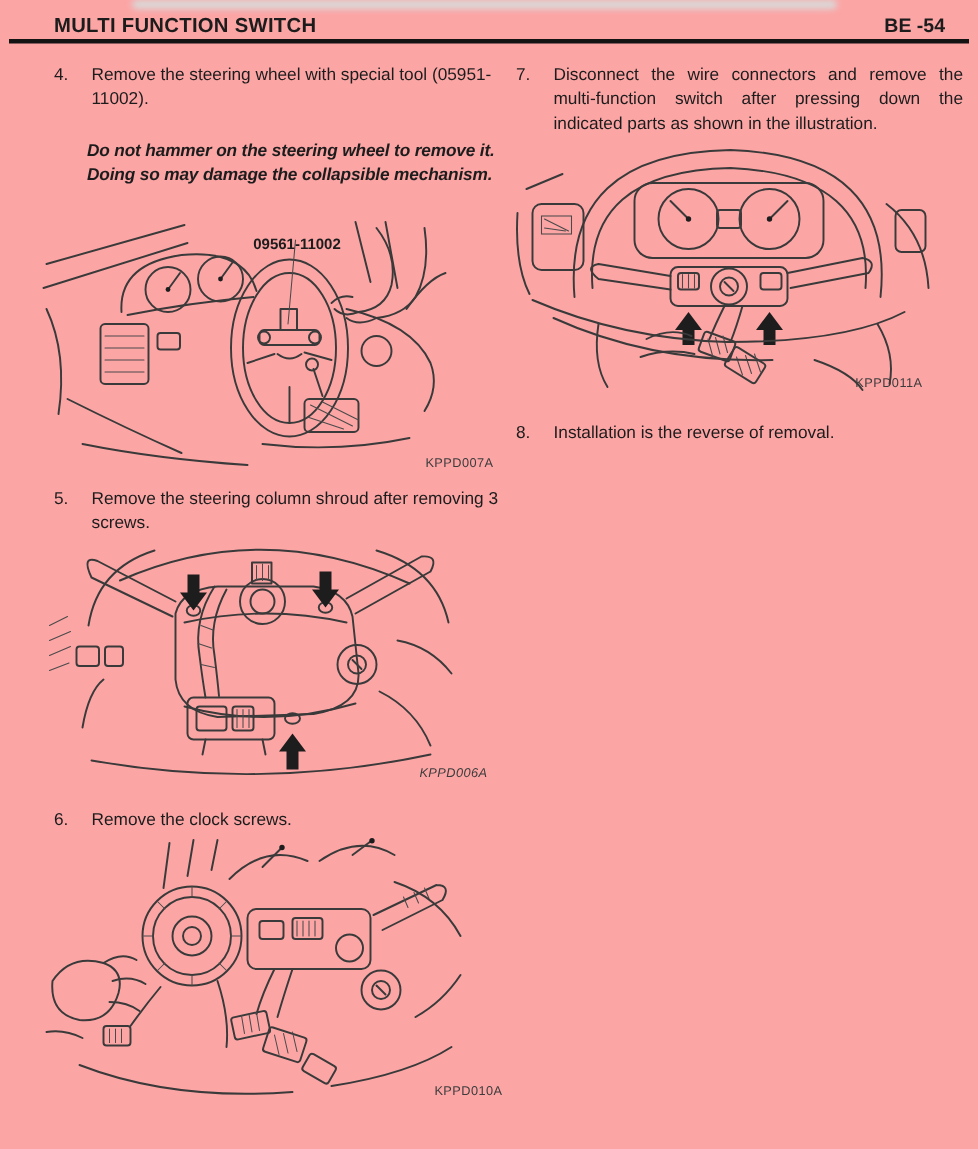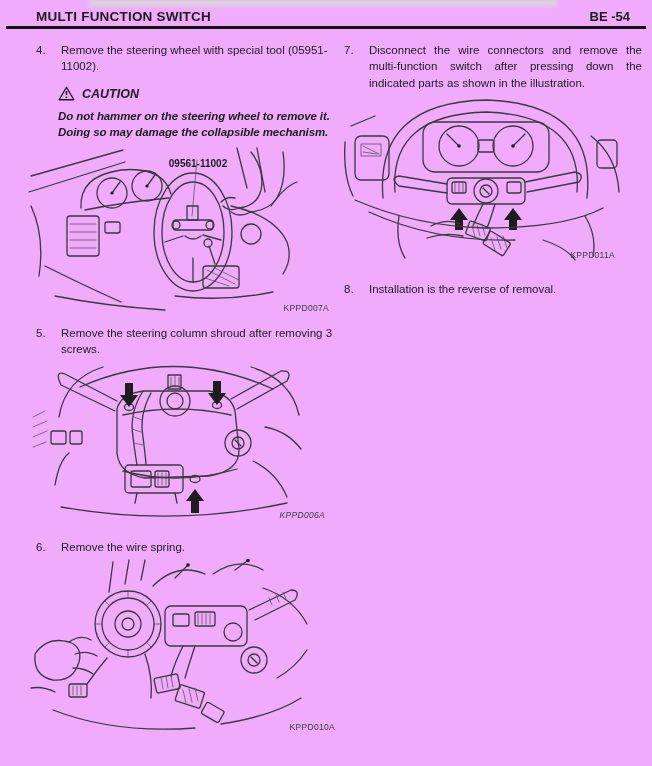--- a/index.html
+++ b/index.html
@@ -1,18 +1,18 @@
 <!DOCTYPE html>
 <html><head>
 <meta charset="utf-8">
 <style>
   * { margin:0; padding:0; box-sizing:border-box; }
   html,body { background:#ffffff; }
   body { font-family:"Liberation Sans","DejaVu Sans",sans-serif; color:#1c1c1c; }
-  .page { position:relative; width:652px; height:766px; background:#f0abfc; overflow:hidden; }
+  .page { position:relative; width:652px; height:766px; background:#fca5a5; overflow:hidden; }
 
   .scan-band { position:absolute; left:88px; top:0; width:470px; height:6px;
                background:#d9d9d9; filter:blur(2px); border-radius:3px; }
 
   .page-header { position:absolute; left:6px; right:6px; top:8px; height:21px;
                  border-bottom:3px solid #131313;
                  display:flex; justify-content:space-between; align-items:flex-end;
                  padding:0 16px 2px 30px; font-weight:bold; }
   .header-title { font-size:13.5px; letter-spacing:.2px; }
   .header-page  { font-size:13px; }
@@ -64,30 +64,20 @@
     <span class="header-title">MULTI FUNCTION SWITCH</span>
     <span class="header-page">BE -54</span>
   </header>
 
   <div class="step" id="step4">
     <span class="step-num">4.</span>
     <span class="step-text">Remove the steering wheel with special tool (05951-11002).</span>
   </div>
 
   <div class="caution">
-    <div class="caution-head">
-      <span class="warn-icon">
-        <svg viewBox="0 0 20 18" width="17" height="15">
-          <path d="M10,1.5 L18.8,16.5 H1.2 Z" fill="none" stroke="#1c1c1c" stroke-width="1.6" stroke-linejoin="round"></path>
-          <path d="M10,6 L10,11" stroke="#1c1c1c" stroke-width="1.8"></path>
-          <circle cx="10" cy="13.6" r="1.1" fill="#1c1c1c"></circle>
-        </svg>
-      </span>
-      <span class="caution-label">CAUTION</span>
-    </div>
     <p class="caution-text">Do not hammer on the steering wheel to remove it. Doing so may damage the collapsible mechanism.</p>
   </div>
 
   <figure class="fig" id="fig1">
     <span class="callout">09561-11002</span>
     <svg class="art" viewBox="0 0 310 170">
       <path class="ln" d="M6,30 L98,4"></path>
         <path class="ln" d="M4,46 L100,16"></path>
       <path class="ln" d="M212,2 L222,42"></path>
         <path class="ln" d="M232,2 L240,46"></path>
@@ -172,21 +162,21 @@
       <path class="ln" d="M30,128 Q34,104 44,96"></path>
       <path class="ln" d="M36,150 Q150,170 262,146"></path>
       <path class="ln" d="M228,104 Q252,116 262,140"></path>
       <path class="ln" d="M240,70 Q262,74 276,92"></path>
     </svg>
     <span class="figcode">KPPD006A</span>
   </figure>
 
   <div class="step" id="step6">
     <span class="step-num">6.</span>
-    <span class="step-text">Remove the wire spring.</span>
+    <span class="step-text">Remove the clock screws.</span>
   </div>
 
   <figure class="fig" id="fig3">
     <svg class="art" viewBox="0 0 310 182">
       <path class="ln" d="M88,4 L84,34 M104,2 L100,26 M120,2 L116,22"></path>
       <path class="ln" d="M128,28 Q152,4 180,16"></path>
       <path class="ln" d="M150,20 L162,8"></path>
         <circle class="blk" cx="163" cy="7" r="1.8"></circle>
       <path class="ln" d="M188,16 Q214,-2 238,12"></path>
       <path class="ln" d="M210,12 L222,3"></path>

